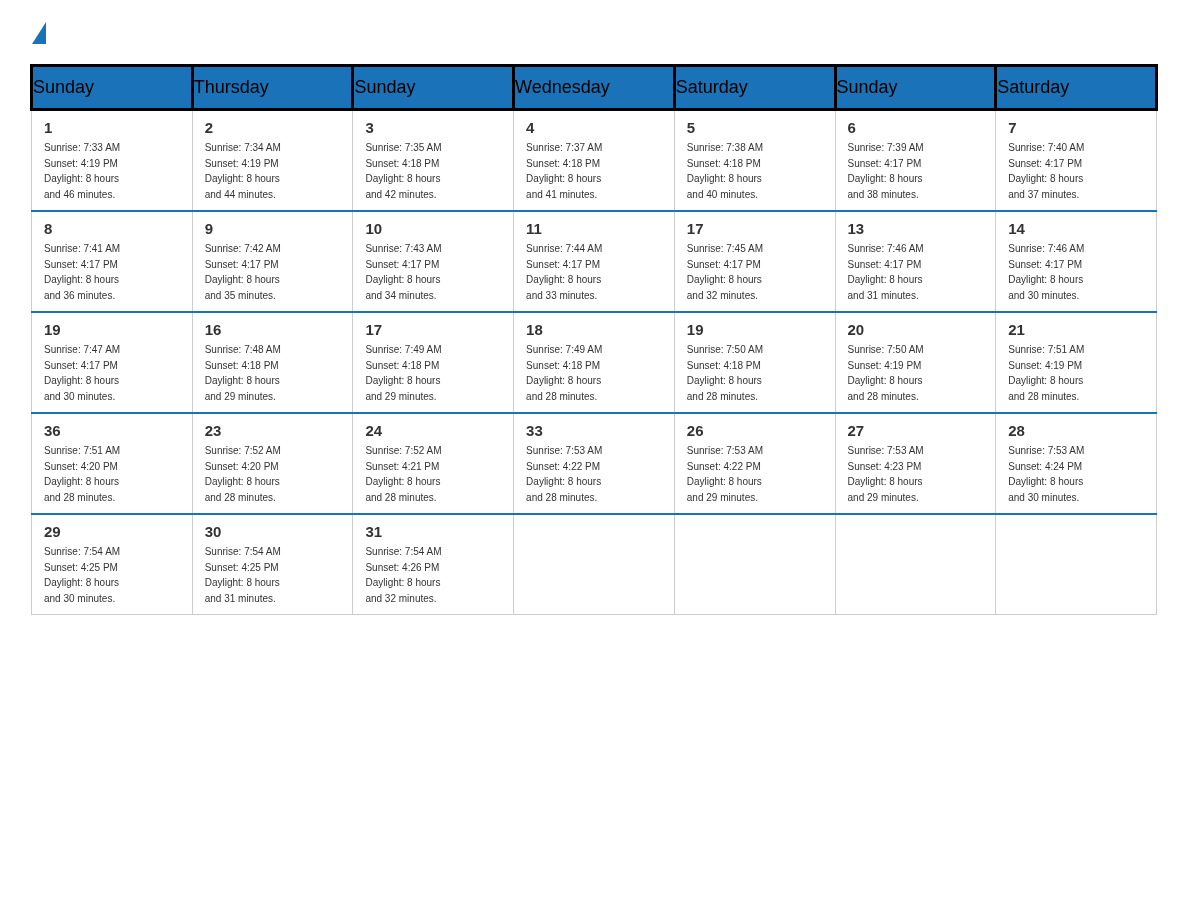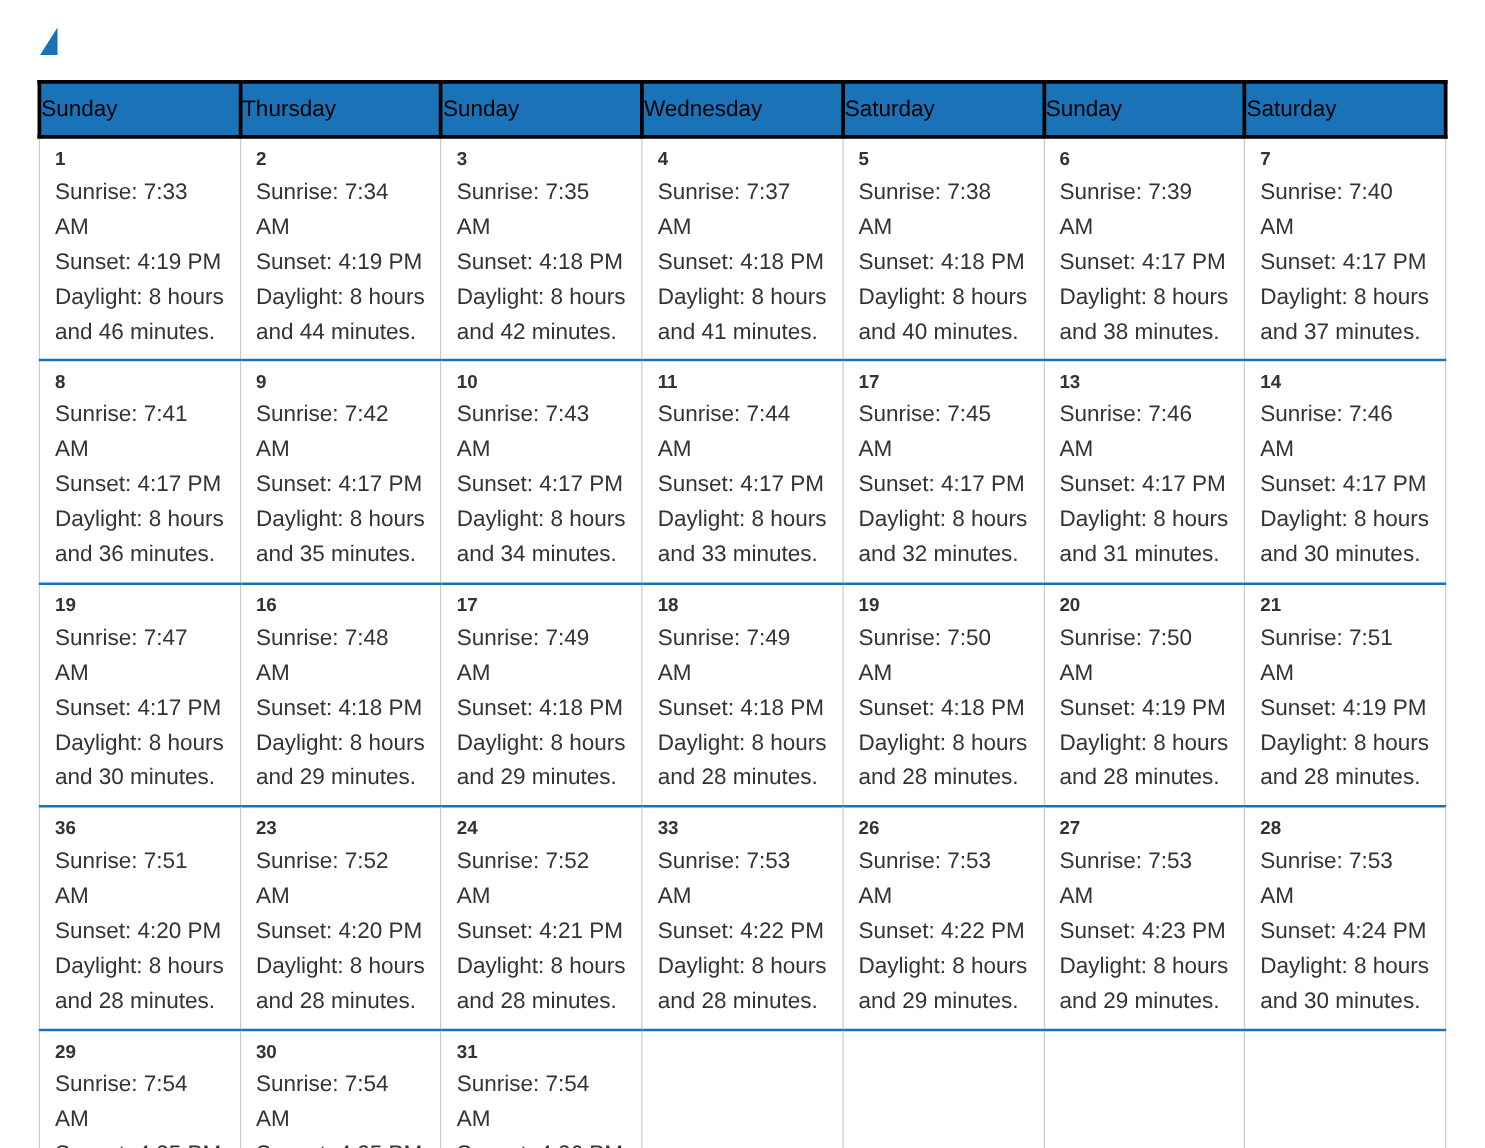--- a/index.html
+++ b/index.html
@@ -85,21 +85,21 @@
     .calendar-table tr.week-row td {
       border-top: 2px solid #1a73b8;
     }
     .day-num {
       font-size: 15px;
       font-weight: bold;
       display: block;
       margin-bottom: 4px;
     }
     .day-info {
-      font-size: 18px;
+      font-size: 10px;
       line-height: 1.55;
     }
     .empty-cell {
       background: #fff;
     }
   </style>
 </head>
 <body>
 
 <div class="header">

